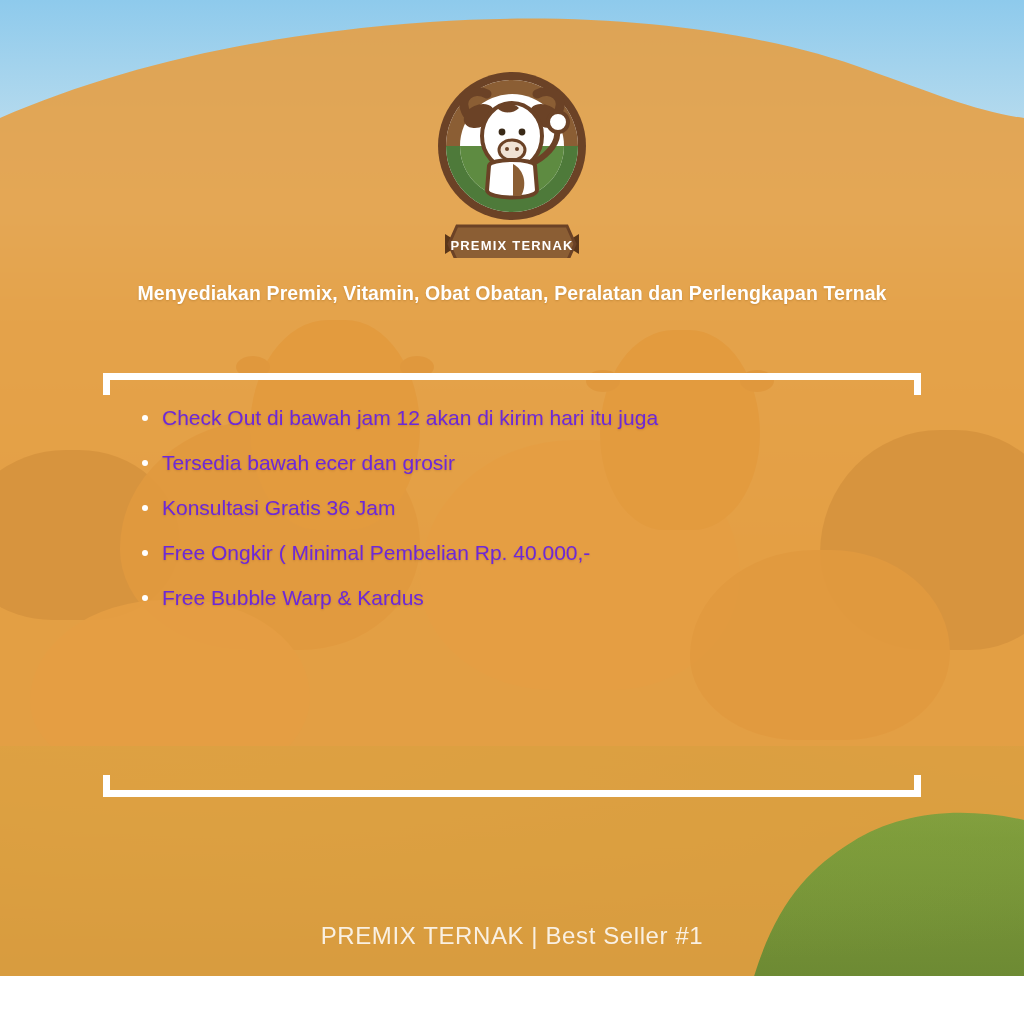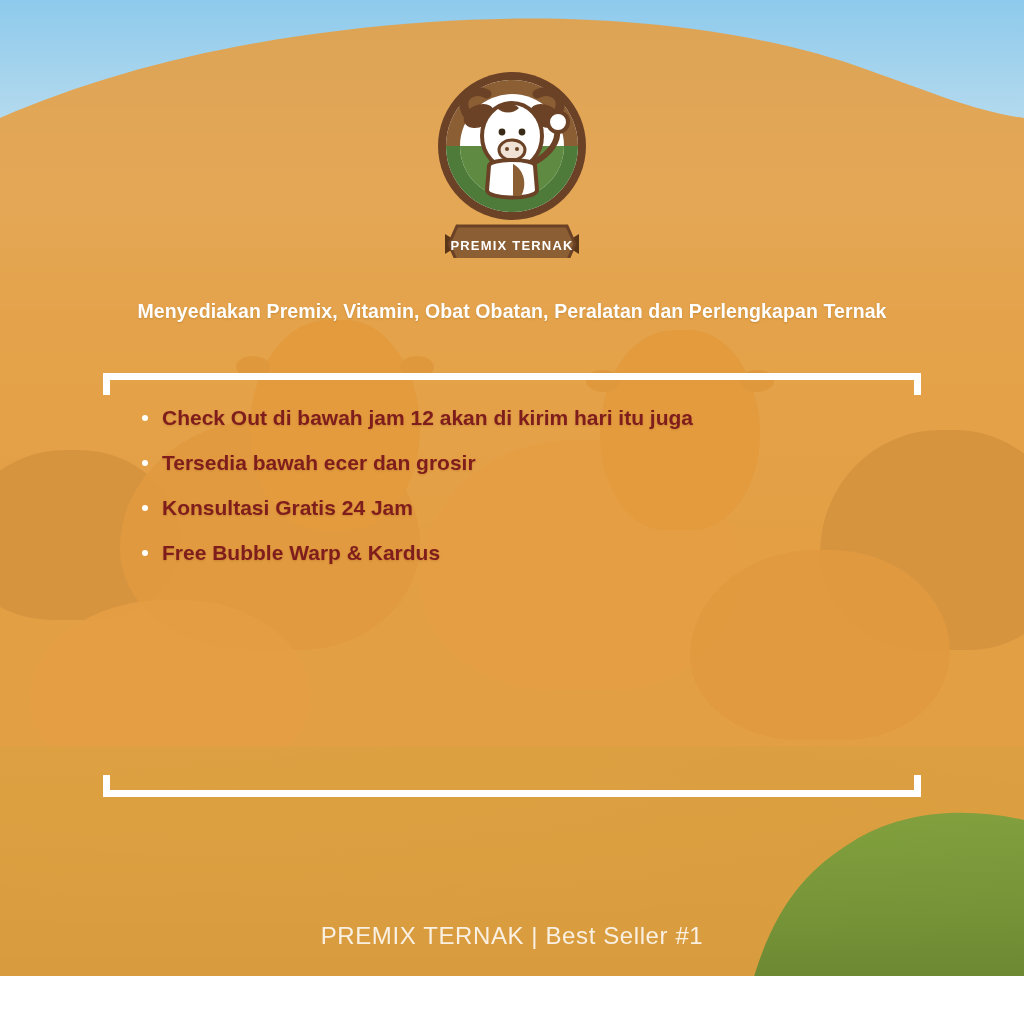--- a/index.html
+++ b/index.html
@@ -74,21 +74,21 @@
   .logo-wrap {
     position: absolute;
     top: 58px;
     left: 50%;
     transform: translateX(-50%);
     width: 170px;
     height: 200px;
   }
   .tagline {
     position: absolute;
-    top: 300px;
+    top: 282px;
     left: 0; right: 0;
     text-align: center;
     color: #ffffff;
     font-size: 19.5px;
     font-weight: bold;
     letter-spacing: .1px;
     text-shadow: 0 1px 2px rgba(120,70,10,.25);
   }
   .frame {
     position: absolute;
@@ -121,23 +121,23 @@
     position: absolute;
     left: 136px;
     top: 405px;
     margin: 0;
     padding: 0 0 0 26px;
     list-style: none;
     width: 760px;
   }
   ul.features li {
     position: relative;
-    color: #7f1d1d;
+    color: #6d28d9;
     font-size: 21px;
-    font-weight: bold;
+    font-weight: normal;
     line-height: 26px;
     margin-bottom: 19px;
     text-shadow: 0 1px 2px rgba(120,70,10,.22);
   }
   ul.features li::before {
     content: "";
     position: absolute;
     left: -20px;
     top: 10px;
     width: 6px;
@@ -230,20 +230,21 @@
       <div class="bar bottom"></div>
       <div class="tick tl"></div>
       <div class="tick tr"></div>
       <div class="tick bl"></div>
       <div class="tick br"></div>
     </div>
 
     <ul class="features">
       <li>Check Out di bawah jam 12 akan di kirim hari itu juga</li>
       <li>Tersedia bawah ecer dan grosir</li>
-      <li>Konsultasi Gratis 24 Jam</li>
+      <li>Konsultasi Gratis 36 Jam</li>
+      <li>Free Ongkir ( Minimal Pembelian Rp. 40.000,-</li>
       <li>Free Bubble Warp &amp; Kardus</li>
     </ul>
 
     <div class="footer">PREMIX TERNAK | Best Seller #1</div>
 
   </div>
 </div>
 
 </body></html>

